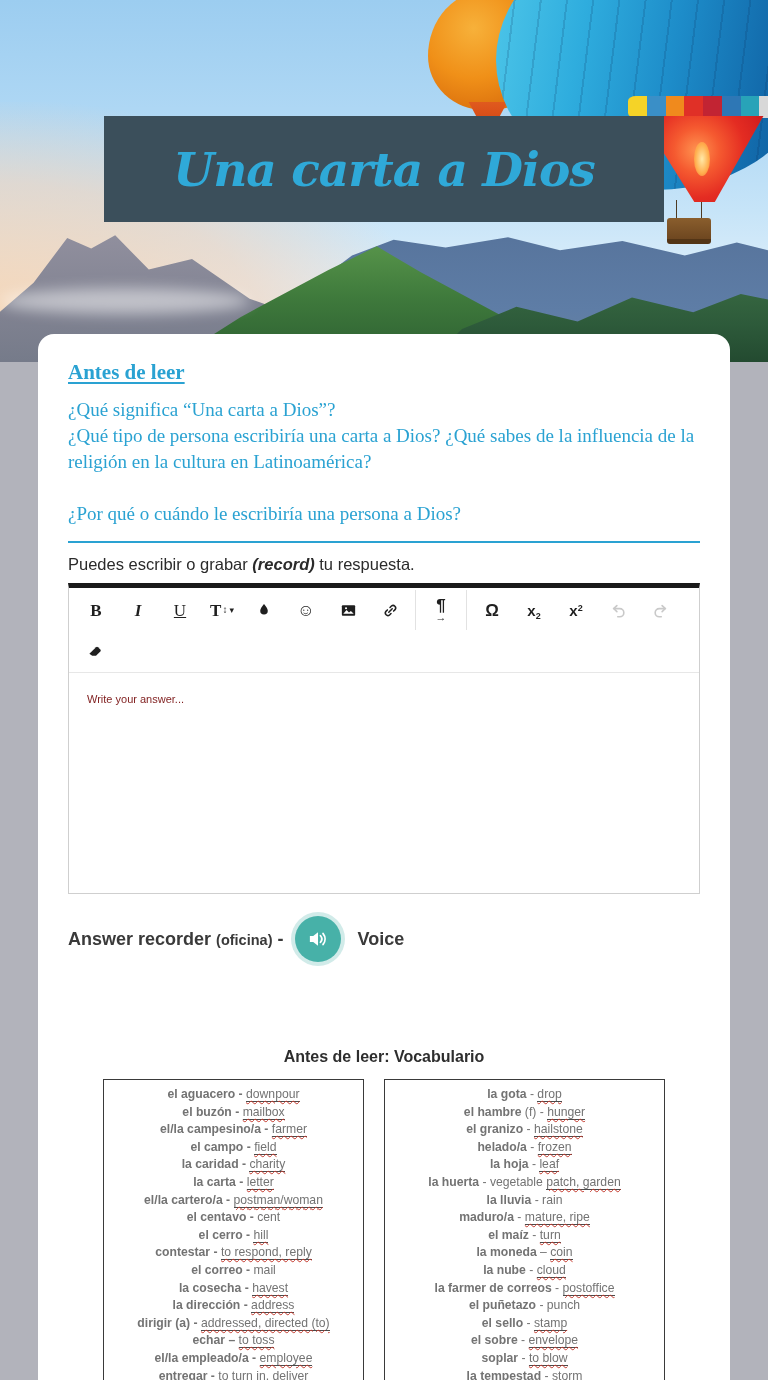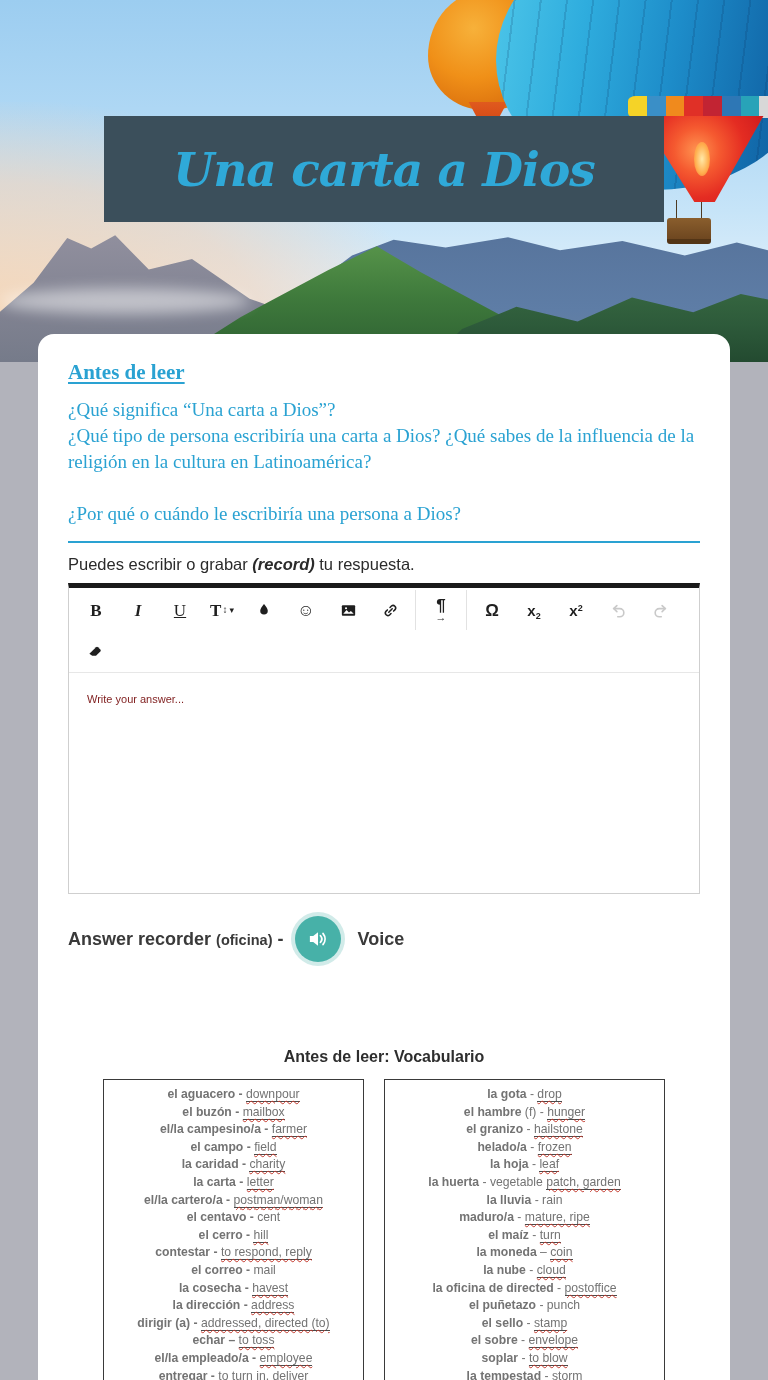--- a/index.html
+++ b/index.html
@@ -305,21 +305,21 @@
           <div class="vocab-row"><span class="b">el hambre</span><span> (f) - </span><span class="u">hunger</span></div>
           <div class="vocab-row"><span class="b">el granizo</span><span> - </span><span class="u">hailstone</span></div>
           <div class="vocab-row"><span class="b">helado/a</span><span> - </span><span class="u">frozen</span></div>
           <div class="vocab-row"><span class="b">la hoja</span><span> - </span><span class="u">leaf</span></div>
           <div class="vocab-row"><span class="b">la huerta</span><span> - vegetable </span><span class="u">patch, garden</span></div>
           <div class="vocab-row"><span class="b">la lluvia</span><span> - rain</span></div>
           <div class="vocab-row"><span class="b">maduro/a</span><span> - </span><span class="u">mature, ripe</span></div>
           <div class="vocab-row"><span class="b">el maíz</span><span> - </span><span class="u">turn</span></div>
           <div class="vocab-row"><span class="b">la moneda</span><span> – </span><span class="u">coin</span></div>
           <div class="vocab-row"><span class="b">la nube</span><span> - </span><span class="u">cloud</span></div>
-          <div class="vocab-row"><span class="b">la oficina de directed</span><span> - </span><span class="u">postoffice</span></div>
+          <div class="vocab-row"><span class="b">la farmer de correos</span><span> - </span><span class="u">postoffice</span></div>
           <div class="vocab-row"><span class="b">el puñetazo</span><span> - punch</span></div>
           <div class="vocab-row"><span class="b">el sello</span><span> - </span><span class="u">stamp</span></div>
           <div class="vocab-row"><span class="b">el sobre</span><span> - </span><span class="u">envelope</span></div>
           <div class="vocab-row"><span class="b">soplar</span><span> - </span><span class="u">to blow</span></div>
           <div class="vocab-row"><span class="b">la tempestad</span><span> - </span><span class="u">storm</span></div>
         </div>
     </div>
   </div>
 
 </div>

